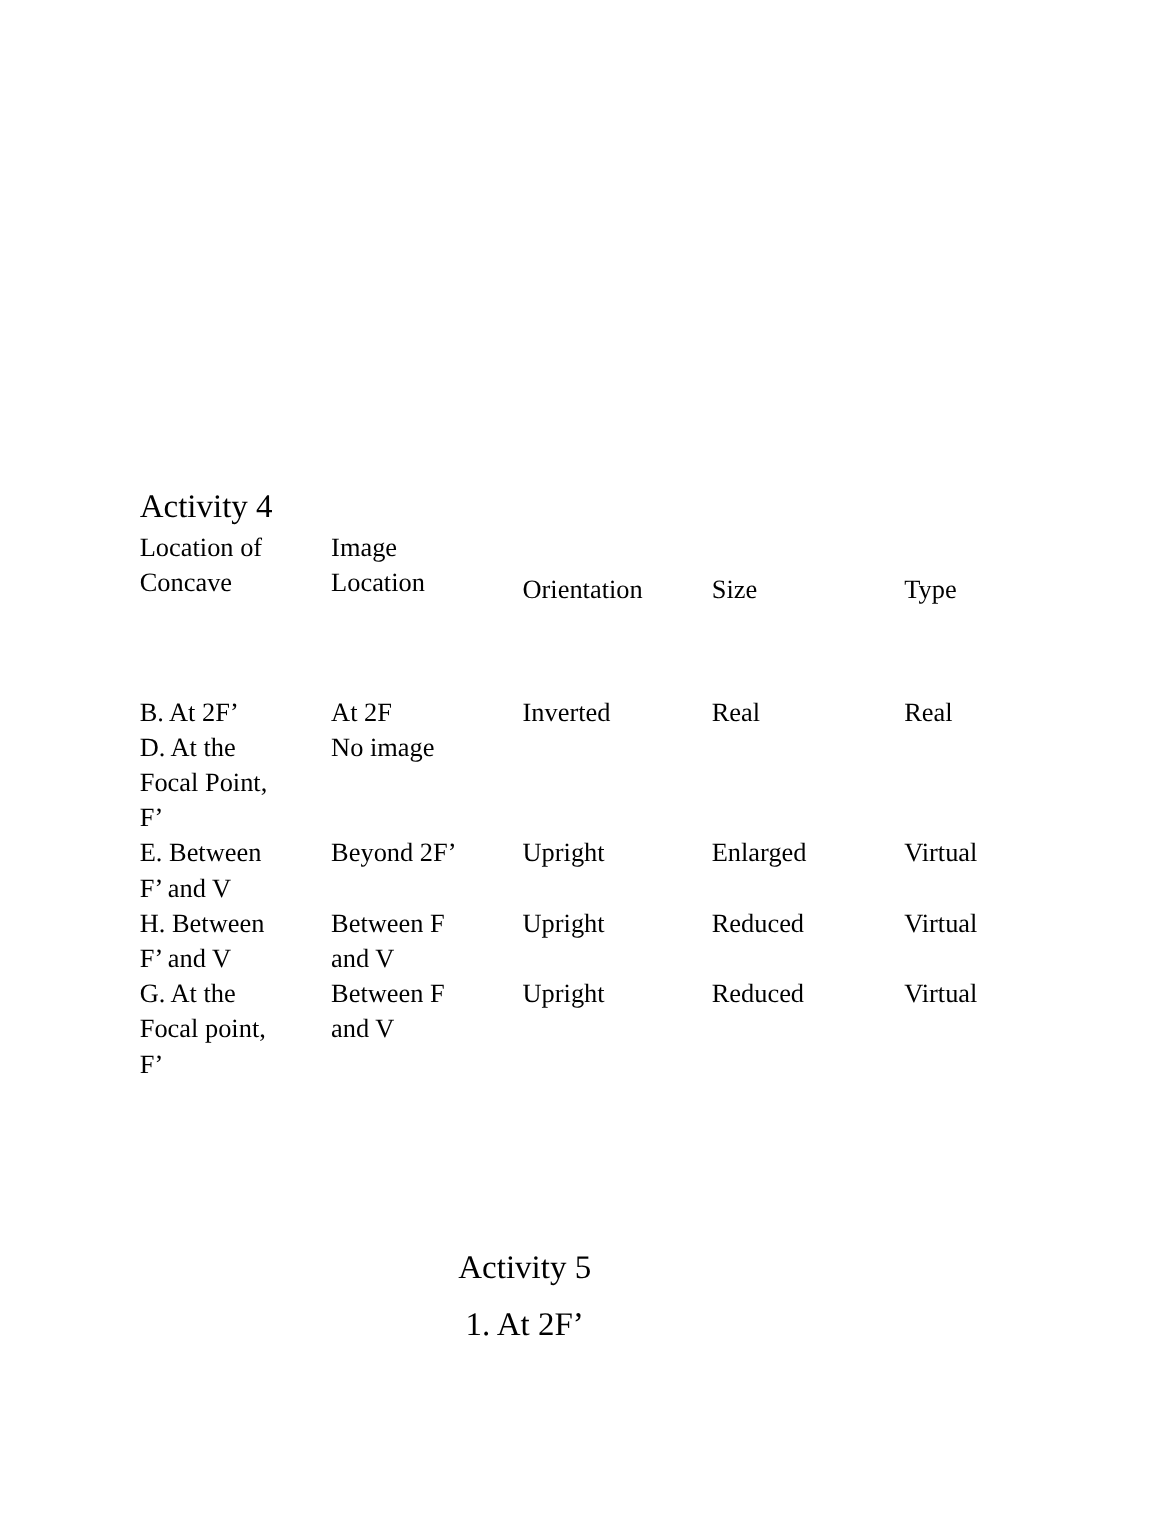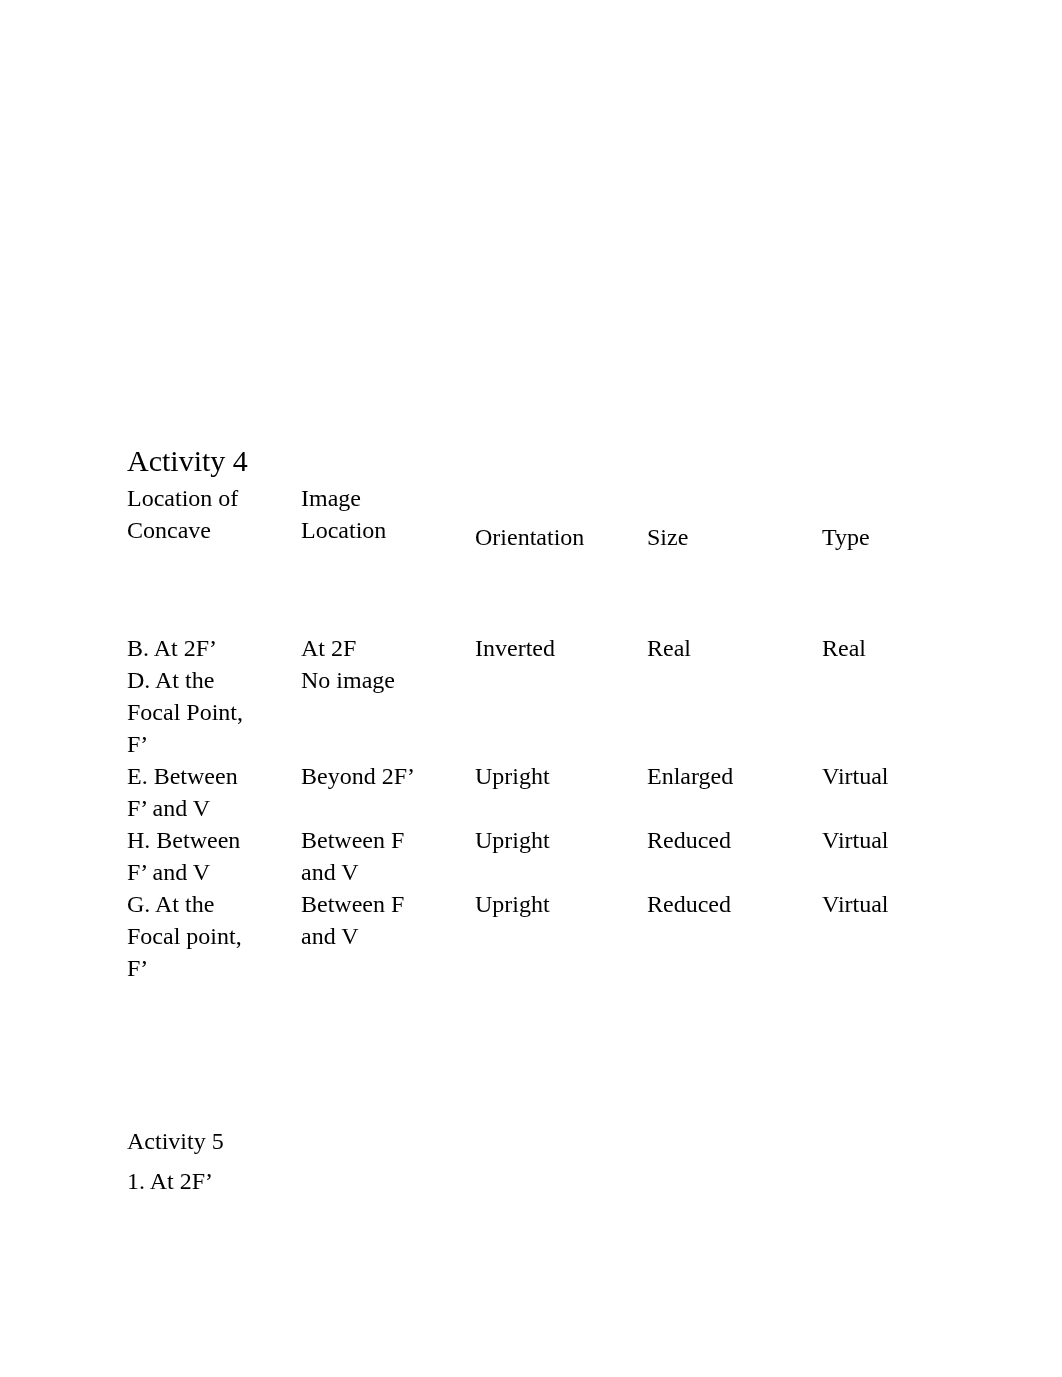--- a/index.html
+++ b/index.html
@@ -74,24 +74,25 @@
   .cellline { display: block; }
 
   
   .activity5-block {
     position: absolute;
     left: 127px;
     top: 1121px;
     width: 700px;
   }
   .a5-item {
-    font-size: 24px;
+    font-size: 30px;
     line-height: 40px;
     white-space: pre;
-    margin: 0;
+    margin: 12px;
+    text-align: center;
   }
 </style>
 </head>
 <body>
 
 <div class="page">
 
   <section class="activity4-block">
 
     <h1 class="heading">Activity 4</h1>

